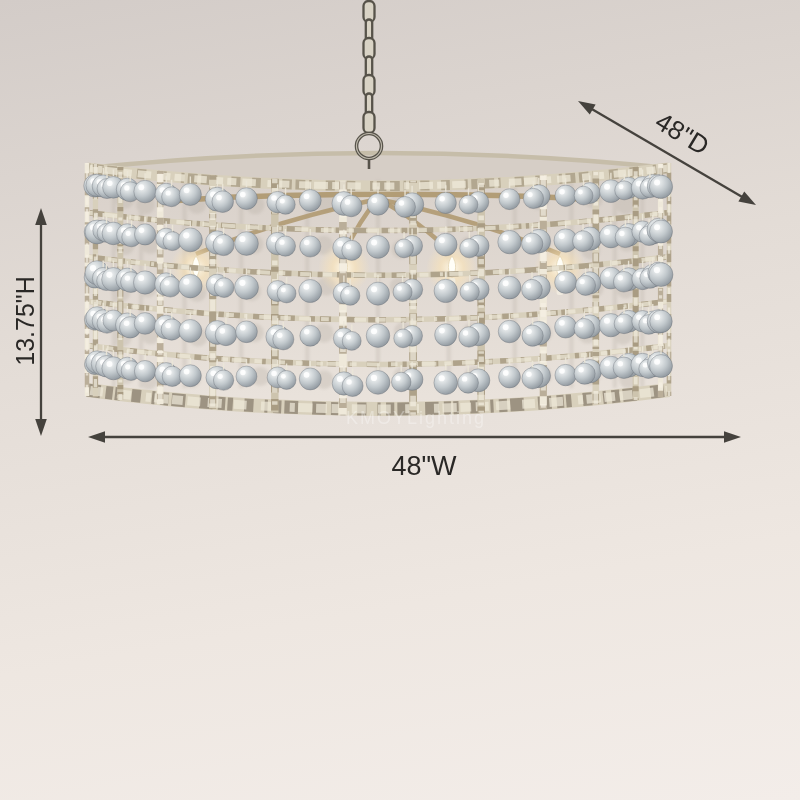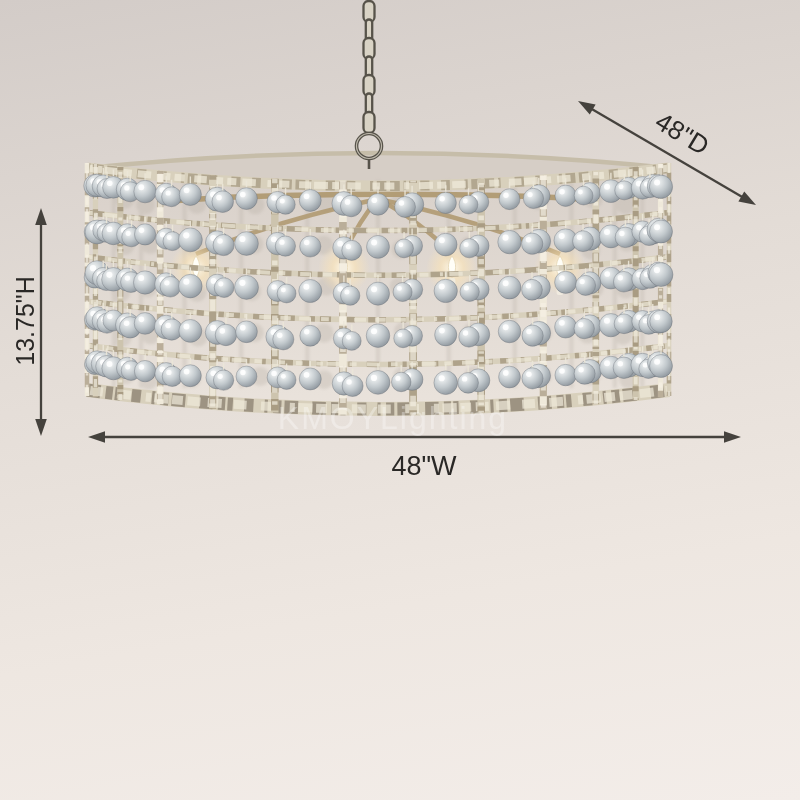--- a/index.html
+++ b/index.html
@@ -14,23 +14,23 @@
     white-space:nowrap;
     user-select:none;
   }
   .dim-label.depth{ left:682px; top:134px; font-size:26px;
     transform:translate(-50%,-50%) rotate(31deg);}
   .dim-label.height{ left:25px; top:321px; font-size:25px;
     transform:translate(-50%,-50%) rotate(-90deg);}
   .dim-label.width{ left:424px; top:466px; font-size:27px;
     transform:translate(-50%,-50%);}
   .watermark{
-    position:absolute; left:393px; top:418px;
+    position:absolute; left:416px; top:418px;
     transform:translate(-50%,-50%);
-    font-size:32px; letter-spacing:2px;
+    font-size:18px; letter-spacing:2px;
     user-select:none; pointer-events:none;
   }
 </style>
 </head>
 <body>
 
 <div class="stage" style="background: linear-gradient(170deg, rgb(211, 204, 200) 0%, rgb(227, 220, 214) 38%, rgb(238, 231, 225) 72%, rgb(243, 237, 233) 100%);">
   <svg id="scene" width="800" height="800" viewBox="0 0 800 800">
       <defs>
         <radialGradient id="ballGrad" cx="0.35" cy="0.3" r="0.75">

